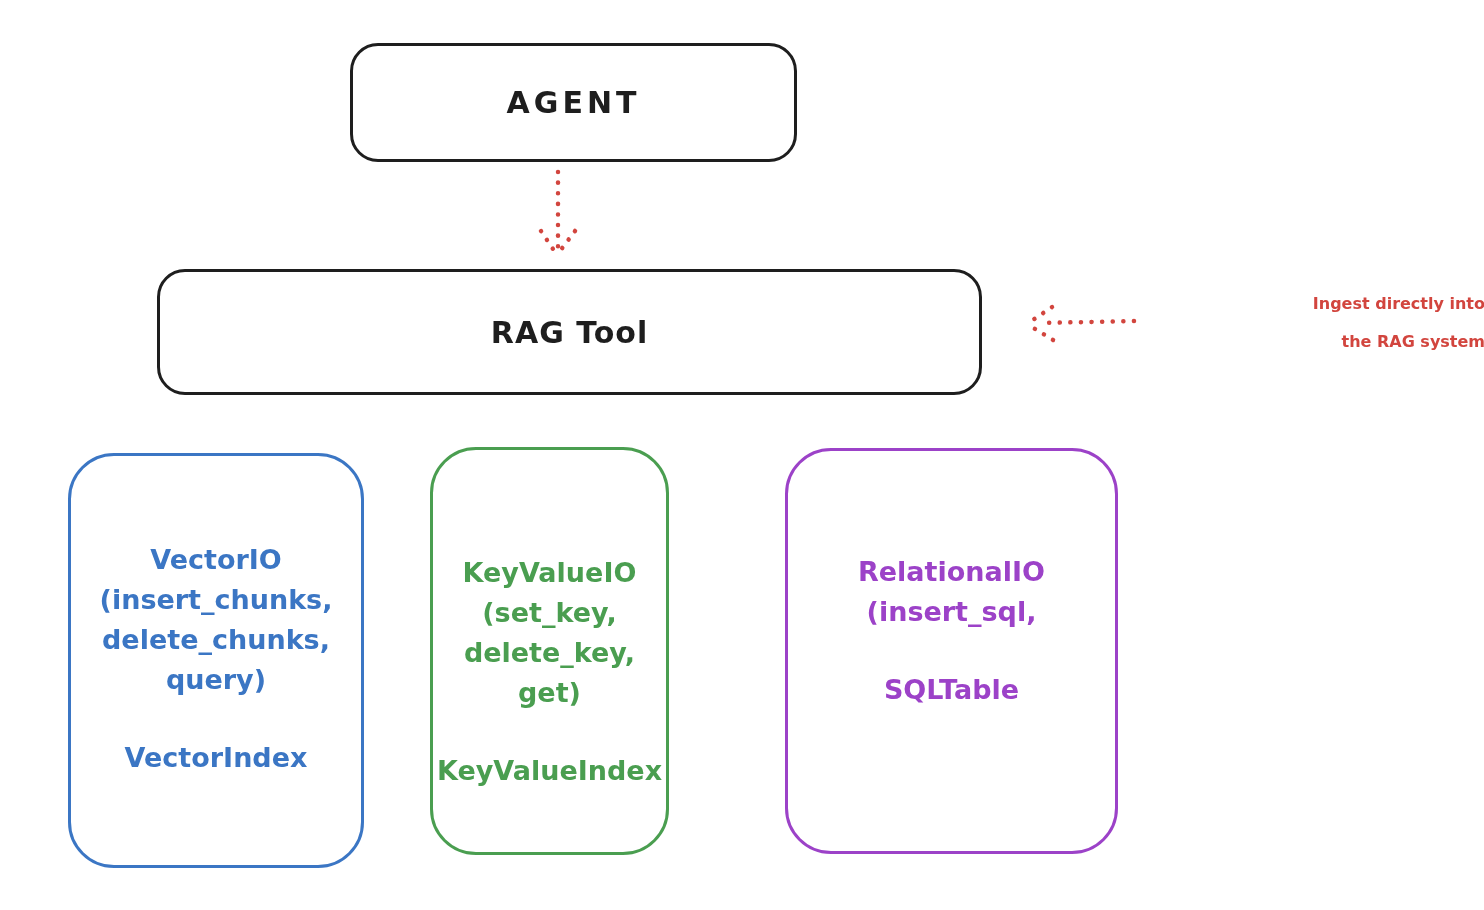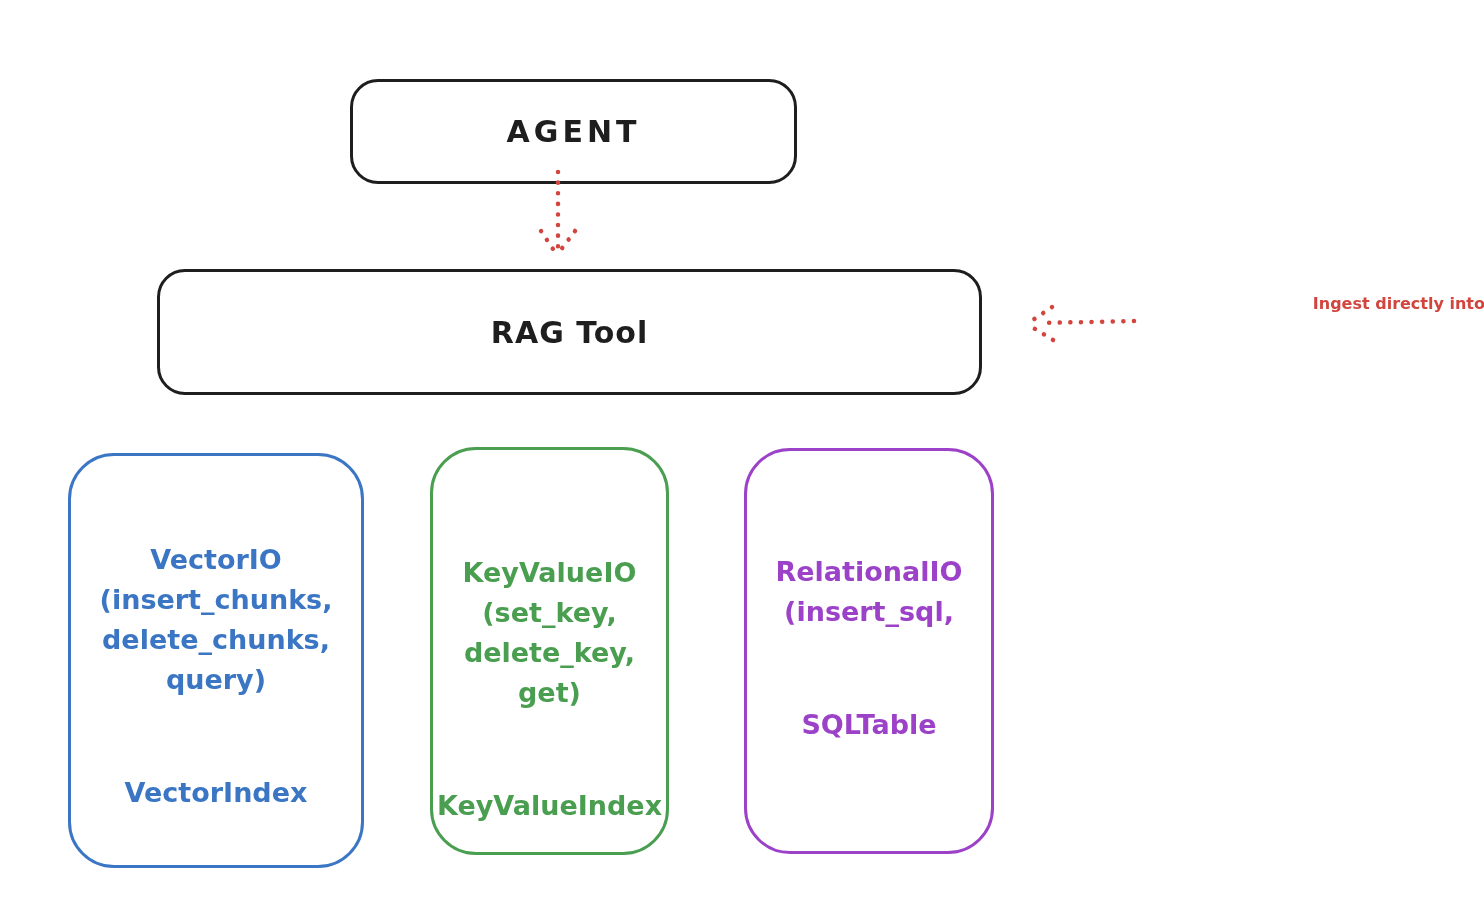--- a/index.html
+++ b/index.html
@@ -25,45 +25,44 @@
     display:flex;align-items:center;justify-content:center;
     text-align:center;
   }
   .node-black{
     border:3.5px solid var(--ink);
     border-radius:28px;
     color:var(--ink);
     font-size:30px;
     font-weight:bold;
   }
-  .agent-box{left:350px;top:43px;width:447px;height:105px;letter-spacing:4px;margin-top:36px;}
+  .agent-box{left:350px;top:43px;width:447px;height:119px;letter-spacing:4px;}
   .rag-box{left:157px;top:269px;width:825px;height:126px;letter-spacing:1px;border-radius:28px;}
   .store-box{
     border-radius:46px;
     flex-direction:column;
     justify-content:flex-start;
     font-weight:bold;
     font-size:27px;
     line-height:40px;
-    gap:35px;
   }
   .store-box .lines span{display:block;}
   .store-footer{display:block;margin-top:38px;}
   .vector-box{
     left:68px;top:453px;width:296px;height:415px;
     border:3.5px solid var(--blue);color:var(--blue);
     padding-top:84px;
   }
   .kv-box{
     left:430px;top:447px;width:239px;height:408px;
     border:3.5px solid var(--green);color:var(--green);
     padding-top:103px;
   }
   .rel-box{
-    left:744px;top:448px;width:250px;height:406px;
+    left:785px;top:448px;width:333px;height:406px;
     border:3.5px solid var(--purple);color:var(--purple);
     padding-top:101px;
   }
   .annotation{
     position:absolute;
     left:1140px;top:285px;width:345px;
     color:var(--red);
     font-weight:bold;
     font-size:16px;
     line-height:38px;
@@ -103,20 +102,21 @@
     </g>
     <g>
       <path class="arrow" d="M1134 321 L1040 323"></path>
       <path class="arrow" d="M1052 307 L1027 324"></path>
       <path class="arrow" d="M1053 340 L1027 324"></path>
     </g>
   </svg>
 
   <div class="annotation">
     <span>Ingest directly into</span>
+    <span>the RAG system</span>
   </div>
 
   <div class="node store-box vector-box">
     <div class="lines">
       <span>VectorIO</span>
       <span>(insert_chunks,</span>
       <span>delete_chunks,</span>
       <span>query)</span>
     </div>
     <span class="store-footer">VectorIndex</span>

